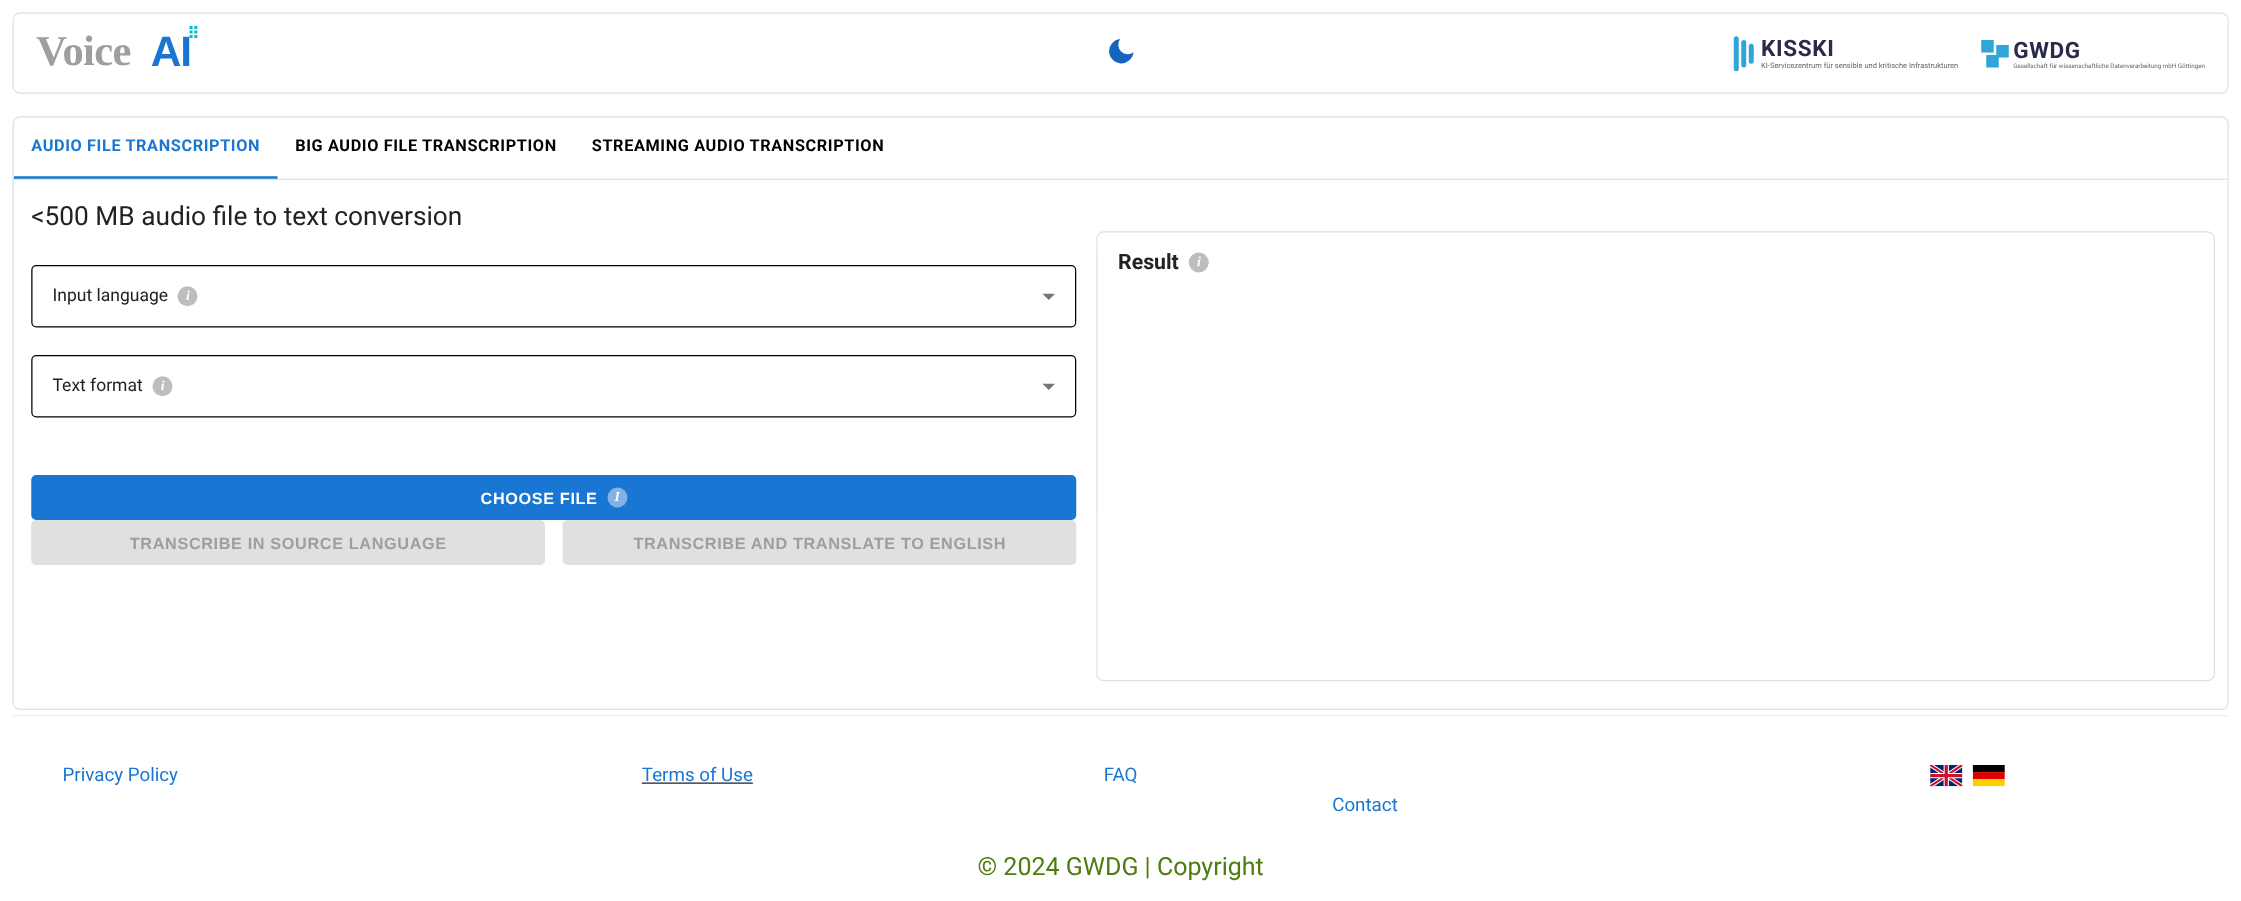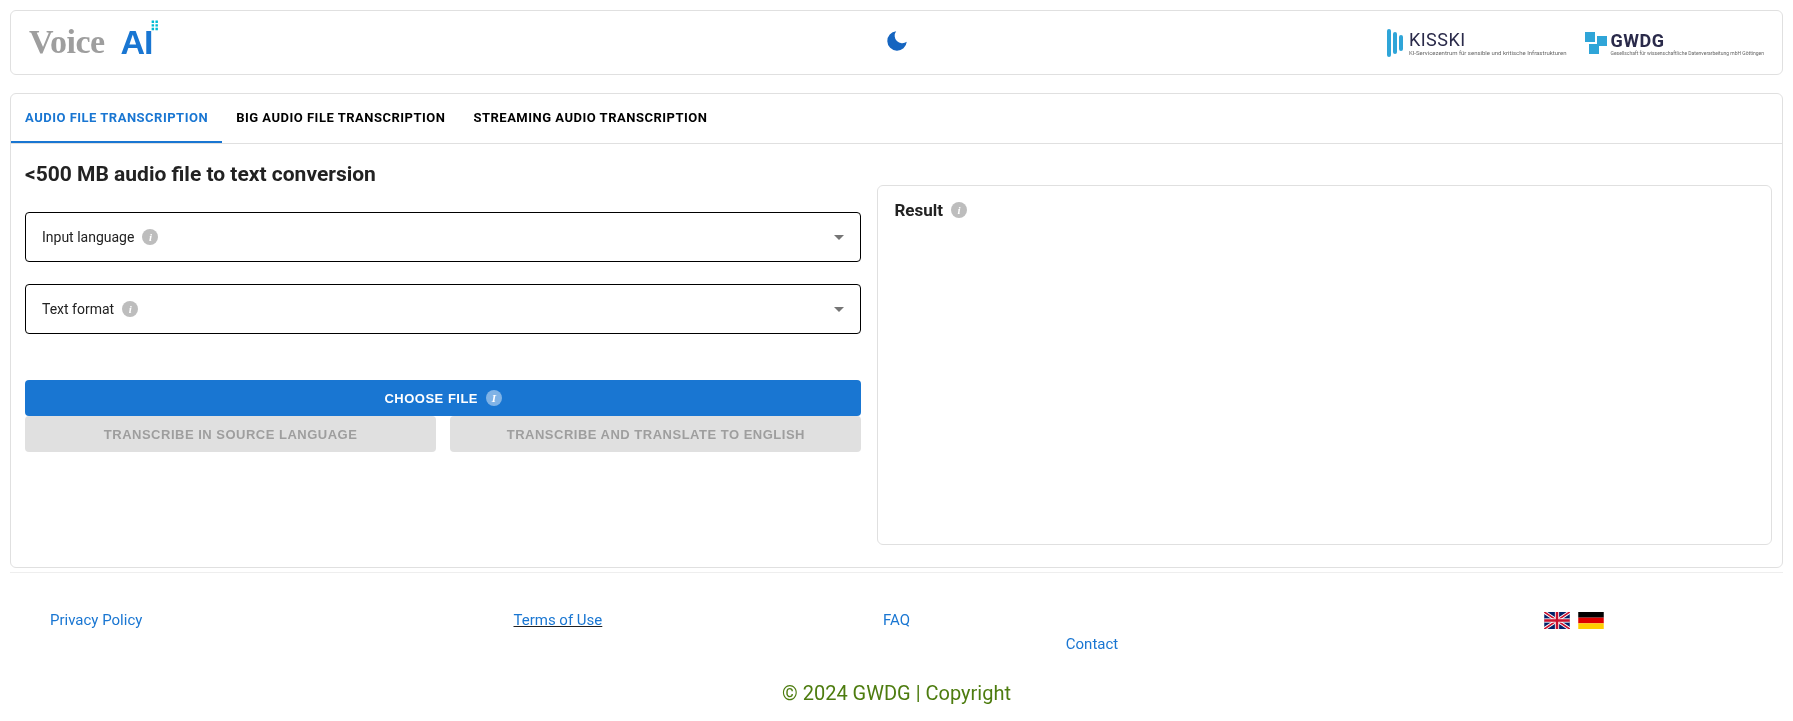--- a/index.html
+++ b/index.html
@@ -69,21 +69,21 @@
   .kisski-logo, .gwdg-logo {
     display: flex;
     align-items: center;
     gap: 4px;
   }
   .kisski-bars { display:flex; align-items:center; }
   .kisski-bar {
     width: 4px; height: 28px; margin-right:2px;
     border-radius:2px;
   }
-  .kisski-text { font-weight:400; font-size:18px; color:#2a2a4a; letter-spacing:0.5px; }
+  .kisski-text { font-weight:700; font-size:18px; color:#2a2a4a; letter-spacing:0.5px; }
   .kisski-sub { font-size:6px; color:#666; line-height:1; }
   .gwdg-sq { display:inline-block; width:10px; height:10px; }
   .gwdg-text { font-weight:700; font-size:18px; color:#2a2a4a; letter-spacing:0.5px; }
   .gwdg-sub { font-size:5px; color:#666; line-height:1; }
 
   .tabs-card {
     border: 1px solid #e0e0e0;
     border-radius: 6px;
     overflow: hidden;
   }
@@ -107,21 +107,21 @@
   }
   .tab-content {
     display: flex;
     gap: 16px;
     padding: 18px 10px 22px 10px;
   }
   .left-col { flex: 0 0 48%; padding-left:4px; }
   .right-col { flex: 1; margin-top: 23px; }
   .section-title {
     font-size: 21px;
-    font-weight: 700;
+    font-weight: 400;
     color: #222;
     margin-bottom: 26px;
   }
   .select-field {
     position: relative;
     border: 1px solid #000;
     border-radius: 4px;
     height: 50px;
     display: flex;
     align-items: center;

